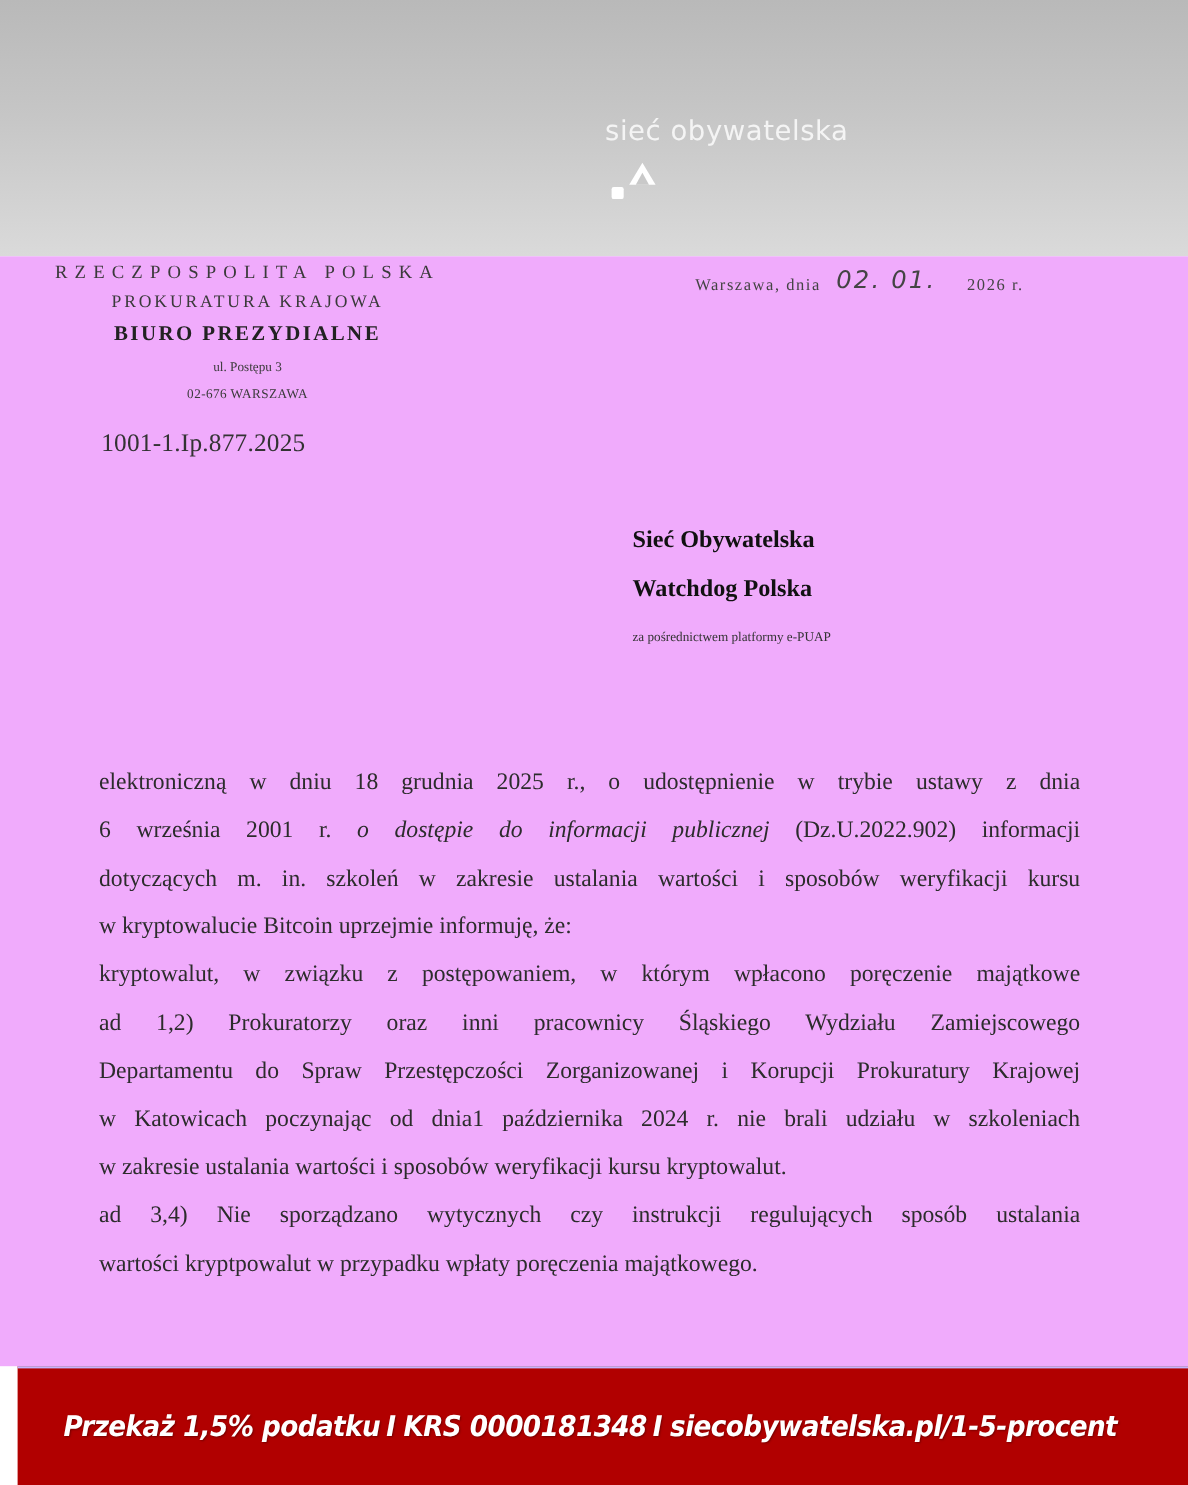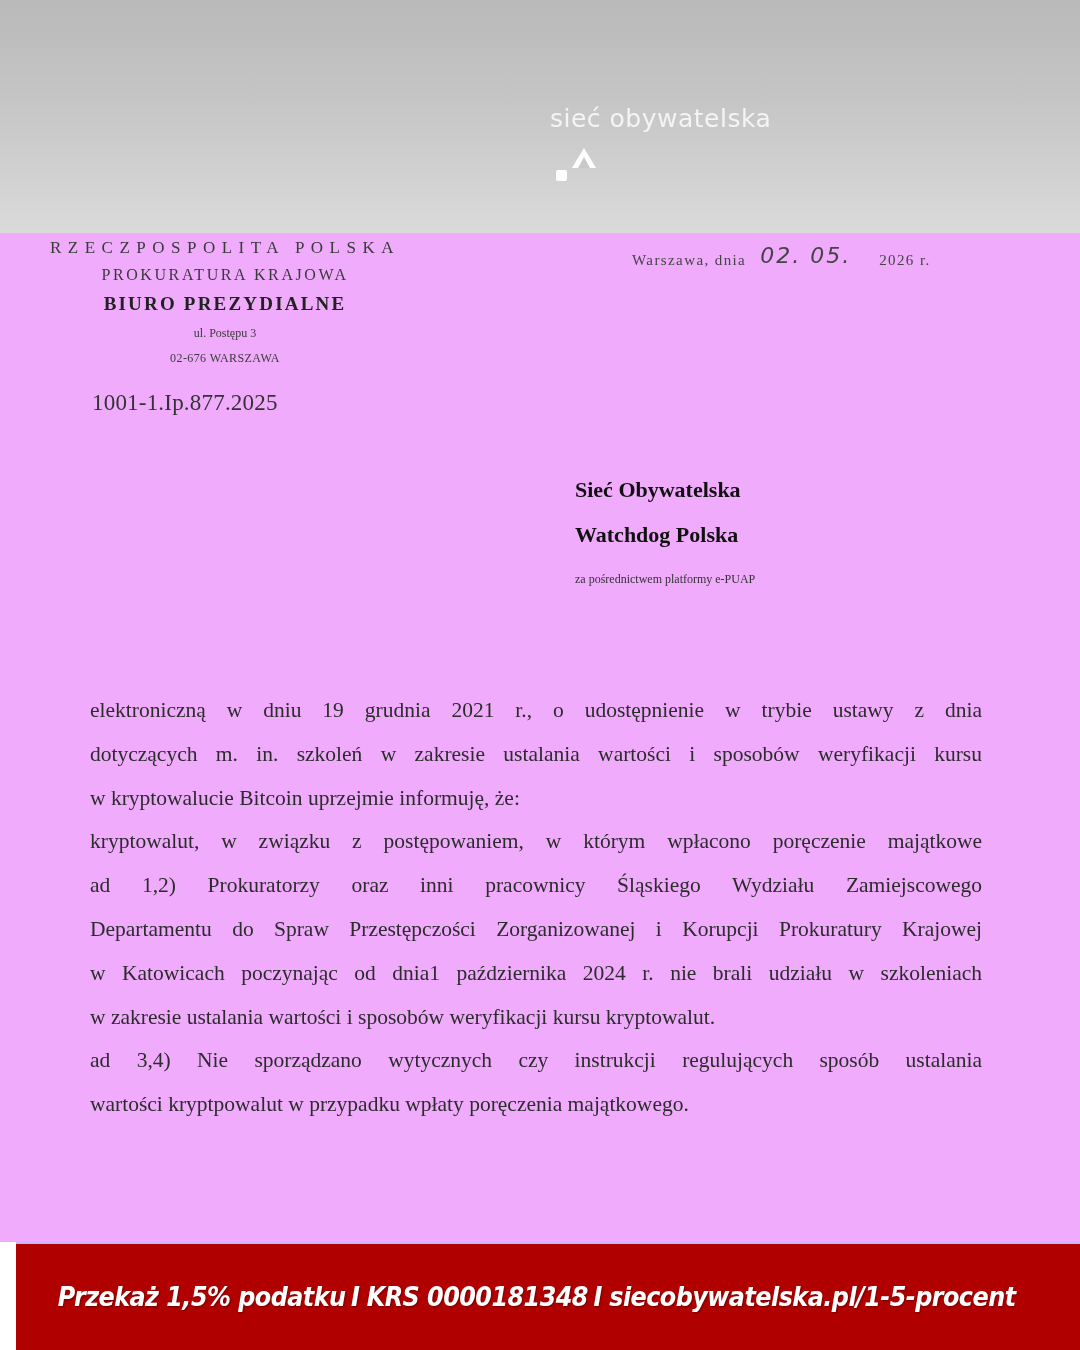--- a/index.html
+++ b/index.html
@@ -96,32 +96,33 @@
     <div class="issuer-l2">PROKURATURA KRAJOWA</div>
     <div class="issuer-l3">BIURO PREZYDIALNE</div>
     <div class="issuer-l4">ul. Postępu 3</div>
     <div class="issuer-l5">02-676 WARSZAWA</div>
   </div>
 
   <div class="signature-ref">1001-1.Ip.877.2025</div>
 
   <div class="date-line">
     <span>Warszawa, dnia</span>
-    <span class="date-hand">02. 05.</span>
+    <span class="date-hand">02. 01.</span>
     <span>2026 r.</span>
   </div>
 
   <div class="recipient">
     <div class="recipient-l1">Sieć Obywatelska</div>
     <div class="recipient-l2">Watchdog Polska</div>
     <div class="recipient-l3">za pośrednictwem platformy e-PUAP</div>
   </div>
 
   <div class="body-text">
-    <span class="line">elektroniczną w dniu 19 grudnia 2021 r., o udostępnienie w trybie ustawy z dnia</span>
+    <span class="line">elektroniczną w dniu 18 grudnia 2025 r., o udostępnienie w trybie ustawy z dnia</span>
+    <span class="line"><span>6 września 2001 r. </span><em>o dostępie do informacji publicznej</em><span> (Dz.U.2022.902) informacji</span></span>
     <span class="line">dotyczących m. in. szkoleń w zakresie ustalania wartości i sposobów weryfikacji kursu</span>
     <span class="line last">w kryptowalucie Bitcoin uprzejmie informuję, że:</span>
     <span class="line">kryptowalut, w związku z postępowaniem, w którym wpłacono poręczenie majątkowe</span>
     <span class="line">ad 1,2) Prokuratorzy oraz inni  pracownicy Śląskiego Wydziału Zamiejscowego</span>
     <span class="line">Departamentu do Spraw Przestępczości Zorganizowanej i Korupcji Prokuratury Krajowej</span>
     <span class="line">w Katowicach poczynając od dnia1 października 2024 r. nie brali udziału w szkoleniach</span>
     <span class="line last">w zakresie ustalania wartości i sposobów weryfikacji kursu kryptowalut.</span>
     <span class="line">ad 3,4) Nie sporządzano wytycznych czy instrukcji regulujących sposób ustalania</span>
     <span class="line last">wartości kryptpowalut w przypadku wpłaty poręczenia majątkowego.</span>
   </div>

